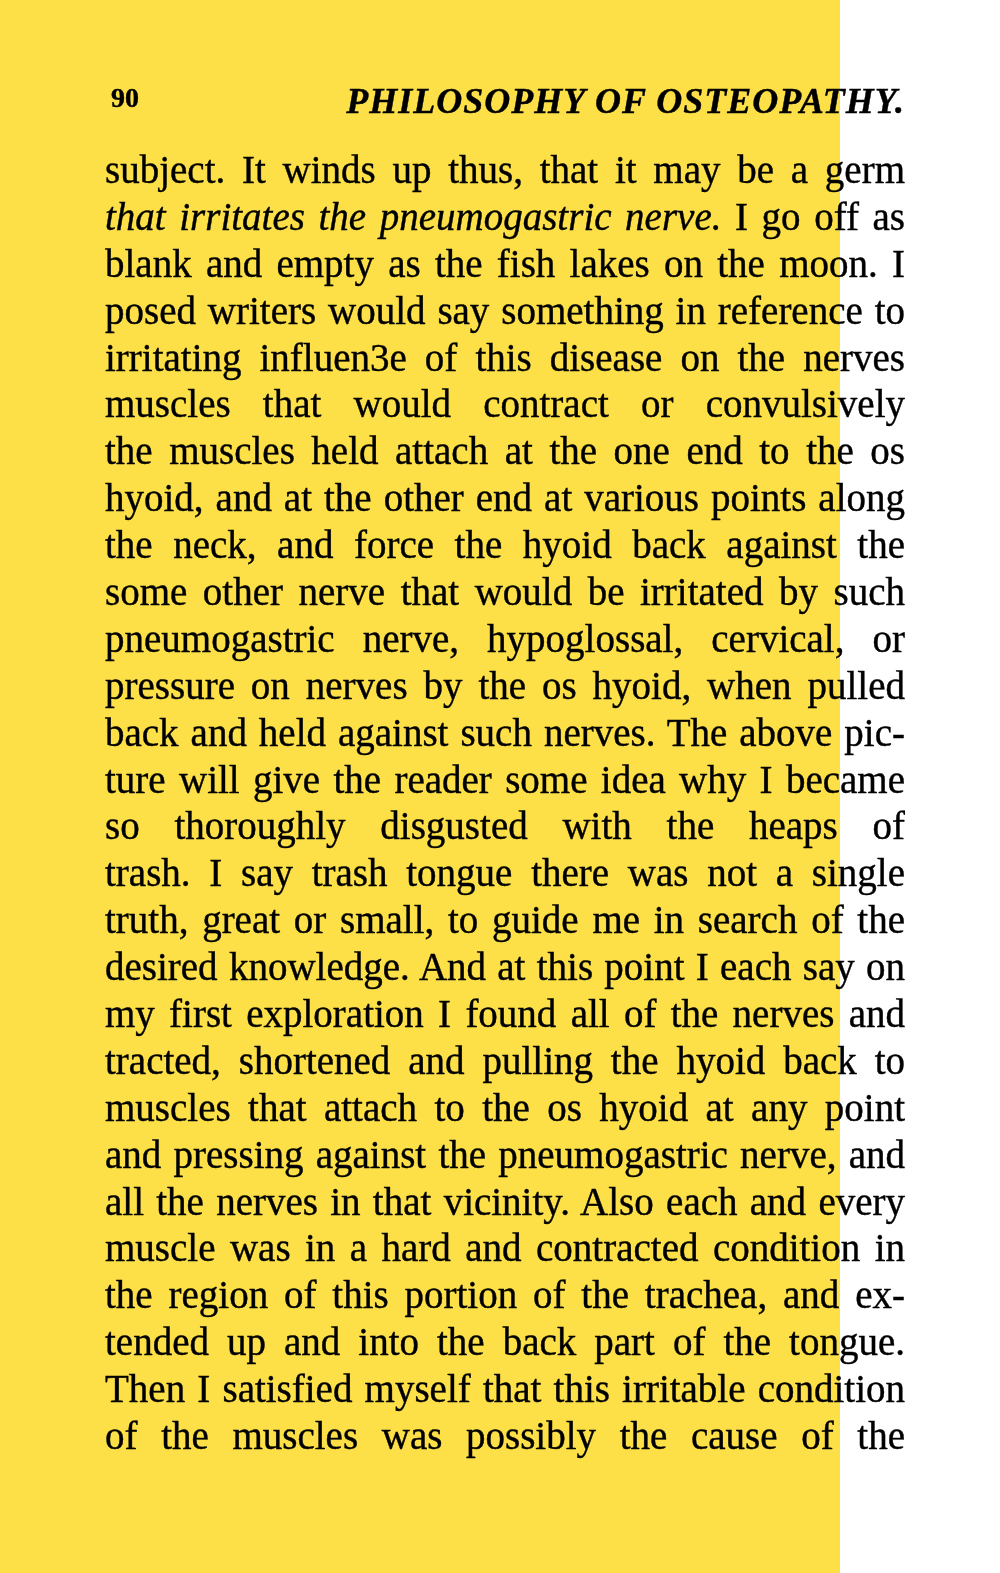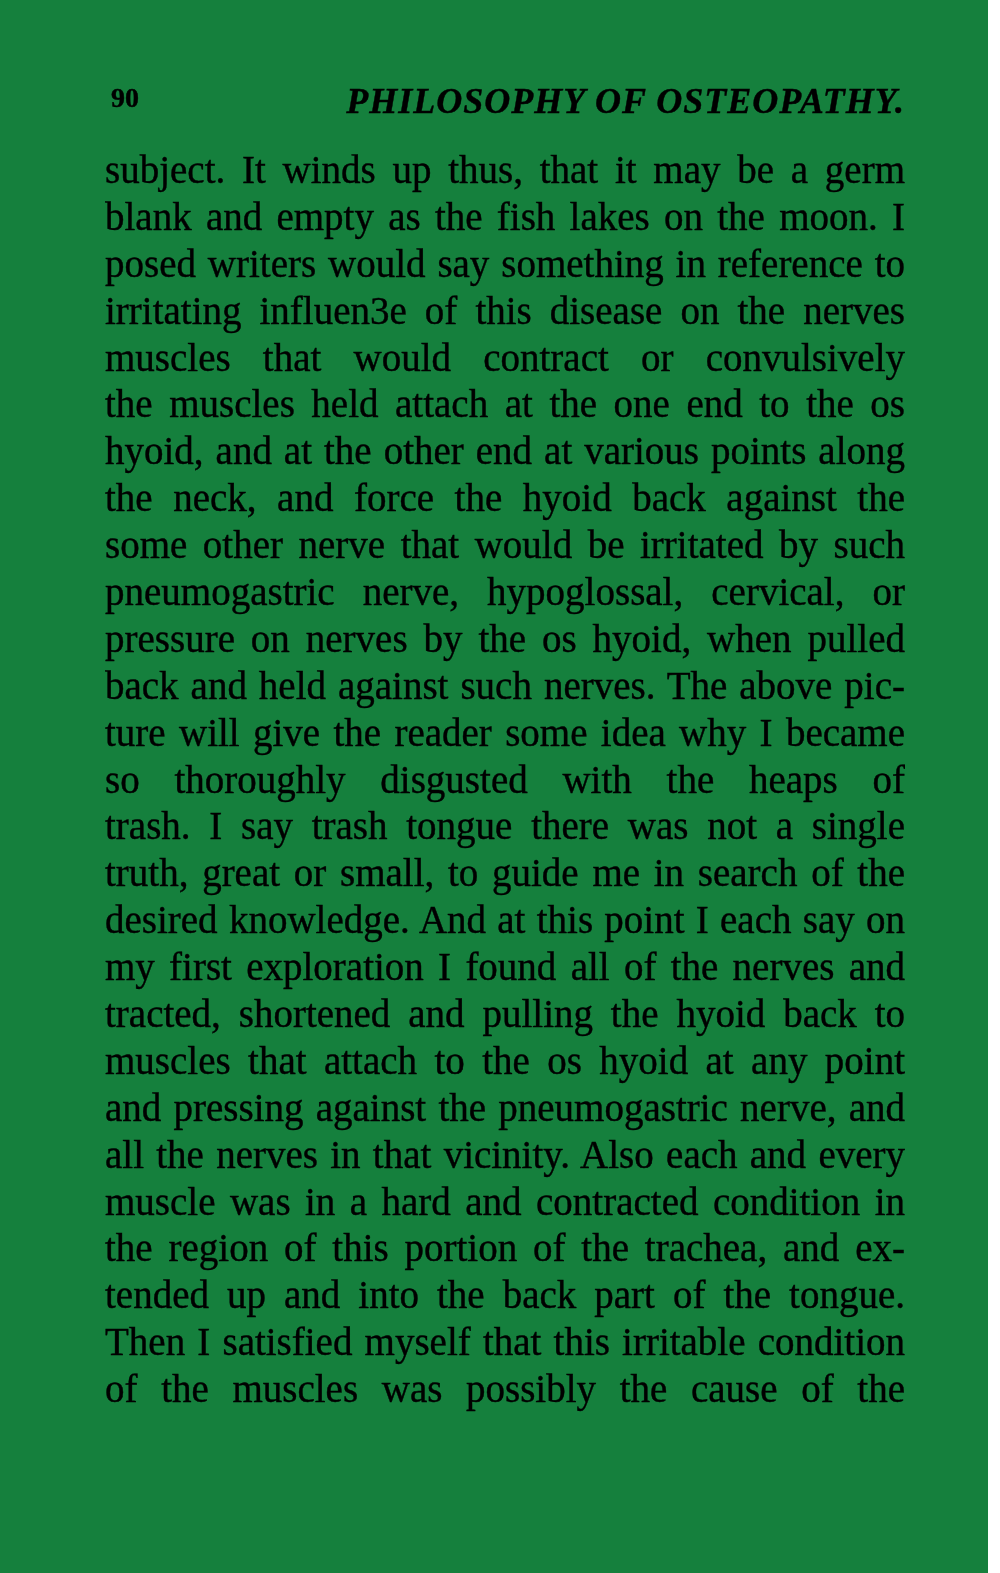--- a/index.html
+++ b/index.html
@@ -2,23 +2,23 @@
 <html><head>
 <meta charset="utf-8">
 <style>
   html, body {
     margin: 0;
     padding: 0;
     background: #ffffff;
   }
   .page {
     position: relative;
-    width: 988px;
+    width: 840px;
     height: 1573px;
-    background: #15803d;
+    background: #fde047;
     color: #000000;
     font-family: "Liberation Serif", serif;
     -webkit-text-stroke: 0.4px #000000;
   }
   .running-head {
     position: absolute;
     top: 80px;
     left: 105px;
     width: 800px;
     height: 34px;
@@ -64,20 +64,21 @@
 
 <div class="page">
 
   <header class="running-head">
     <span class="page-num">90</span>
     <span class="running-title">PHILOSOPHY OF OSTEOPATHY.</span>
   </header>
 
   <main class="text-block">
     <div class="line">subject. It winds up thus, that it may be a germ</div>
+    <div class="line"><span class="italic">that irritates the pneumogastric nerve.</span> <span>I go off as</span></div>
     <div class="line">blank and empty as the fish lakes on the moon. I sup-</div>
     <div class="line">posed writers would say something in reference to the</div>
     <div class="line">irritating influen3e of this disease on the nerves and</div>
     <div class="line">muscles that would contract or convulsively shorten</div>
     <div class="line">the muscles held attach at the one end to the os</div>
     <div class="line">hyoid, and at the other end at various points along</div>
     <div class="line">the neck, and force the hyoid back against the</div>
     <div class="line">some other nerve that would be irritated by such</div>
     <div class="line">pneumogastric nerve, hypoglossal, cervical, or</div>
     <div class="line">pressure on nerves by the os hyoid, when pulled</div>

